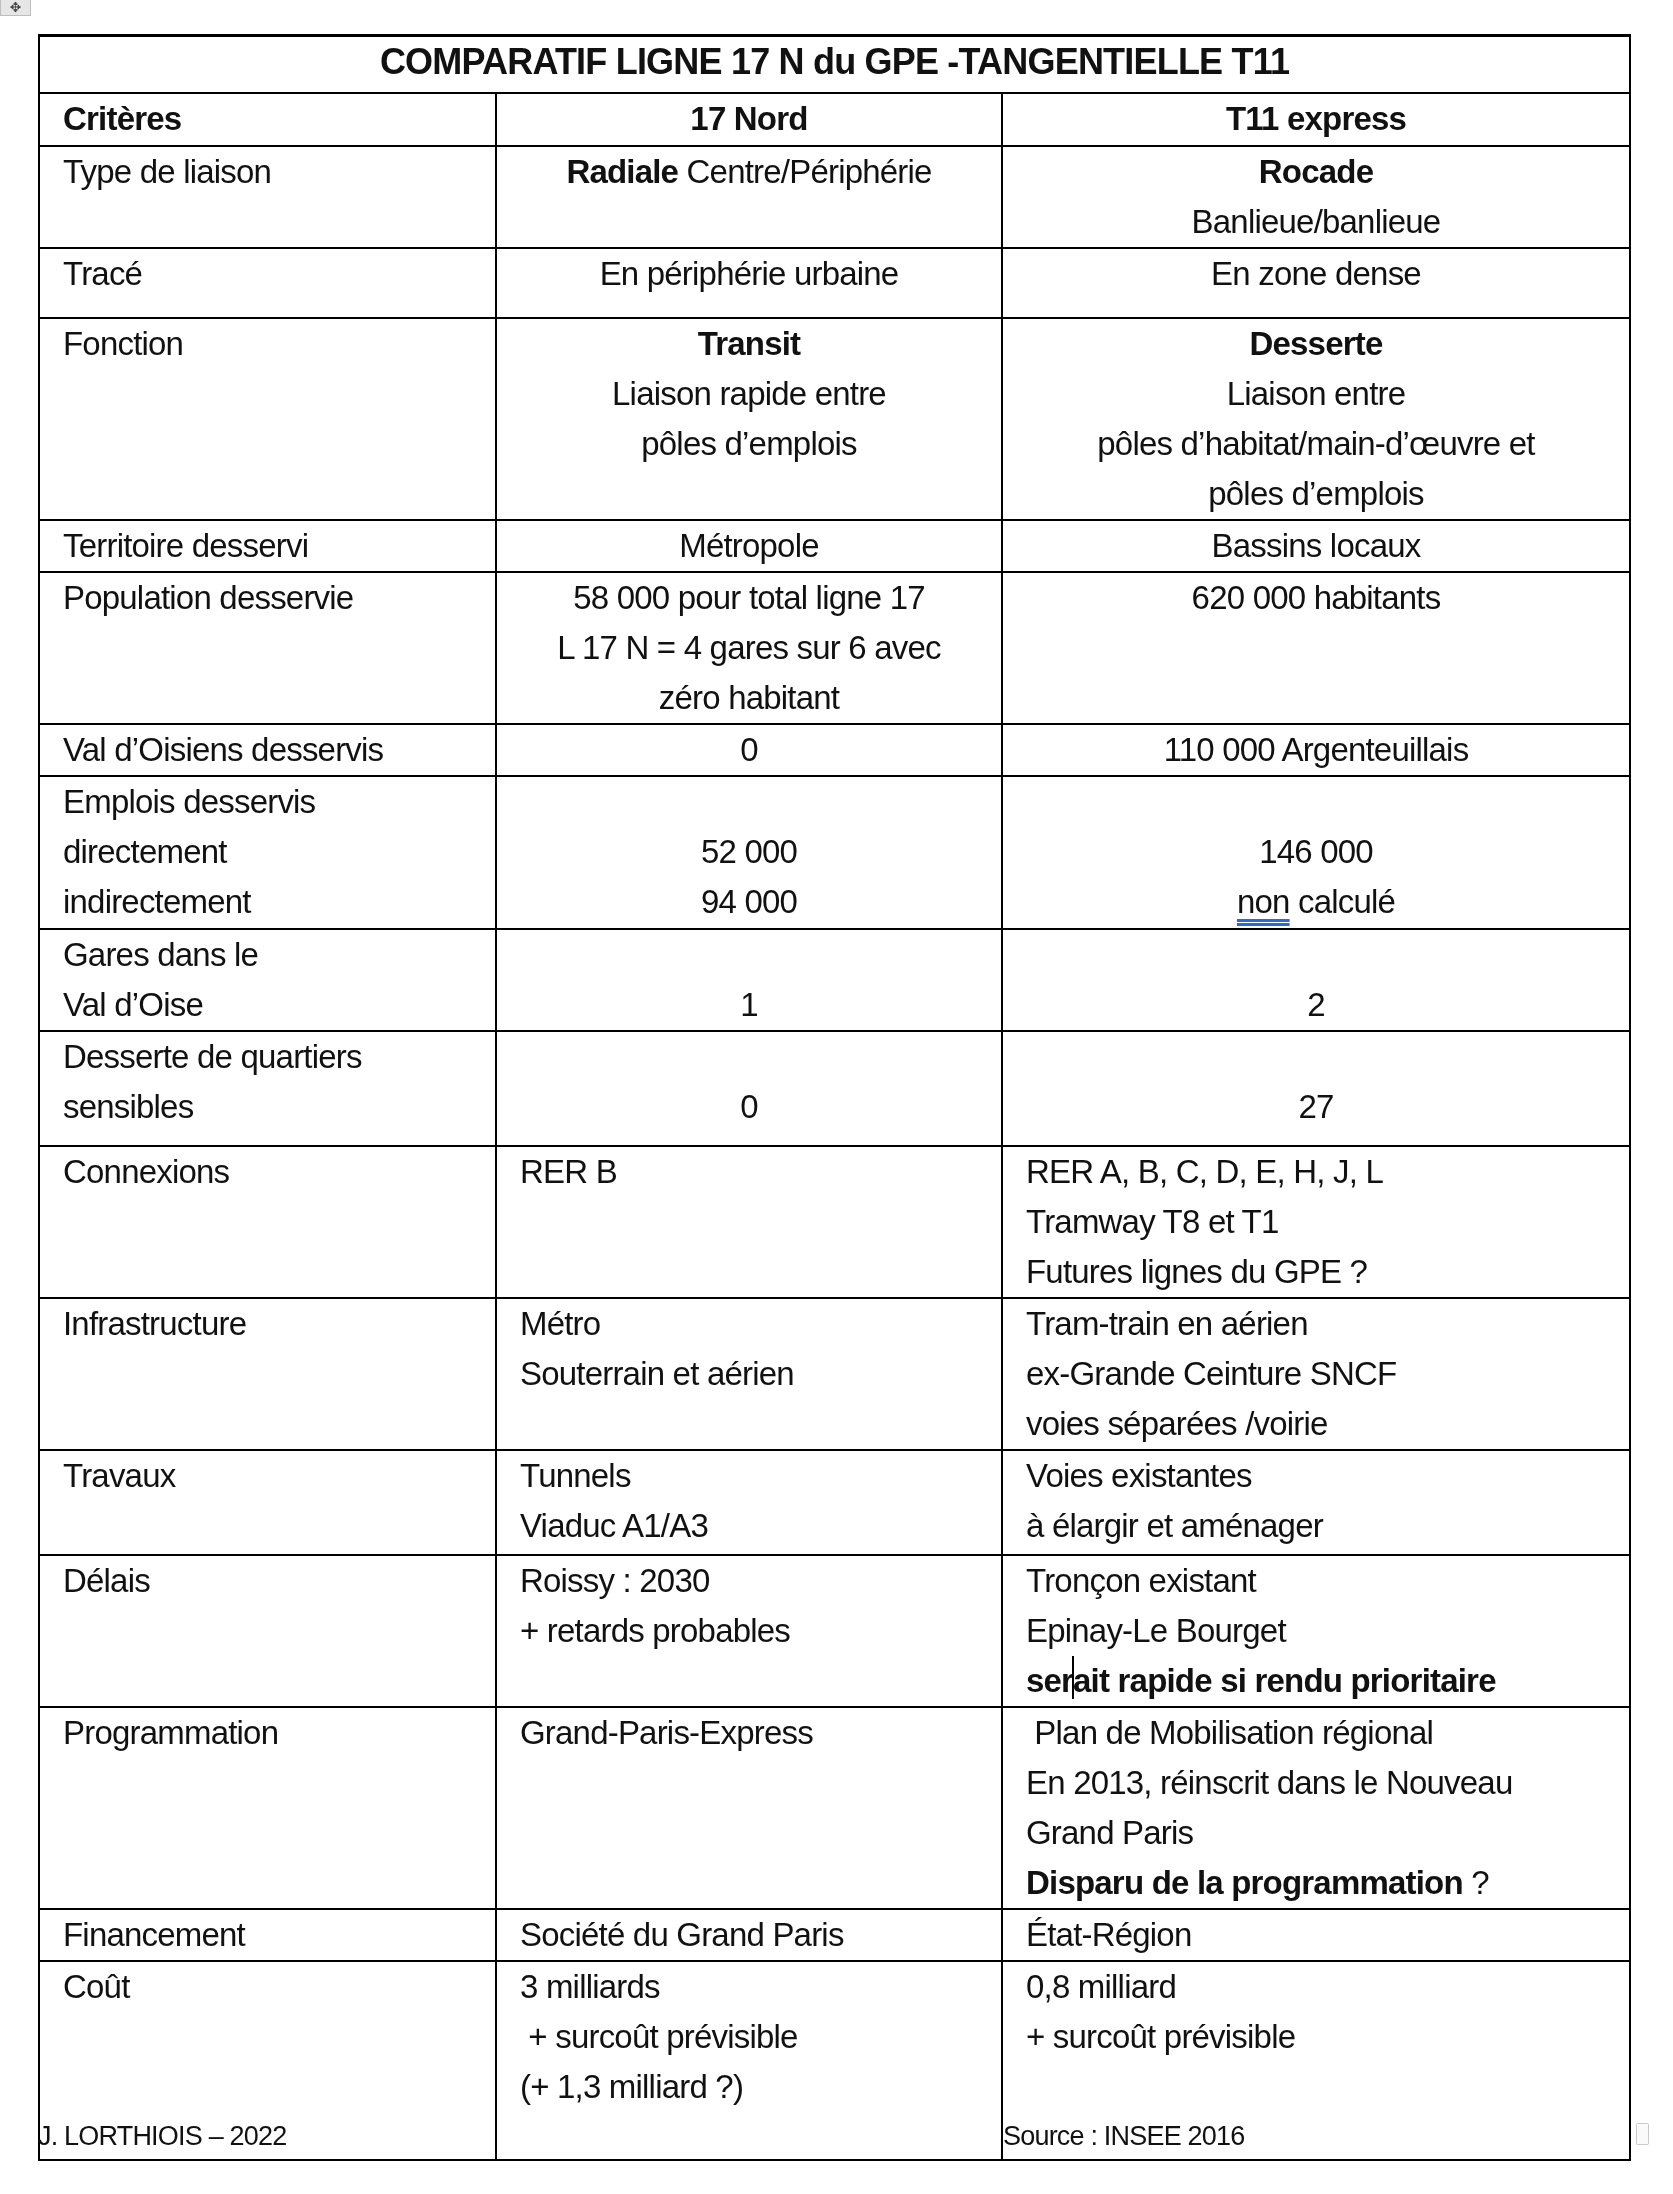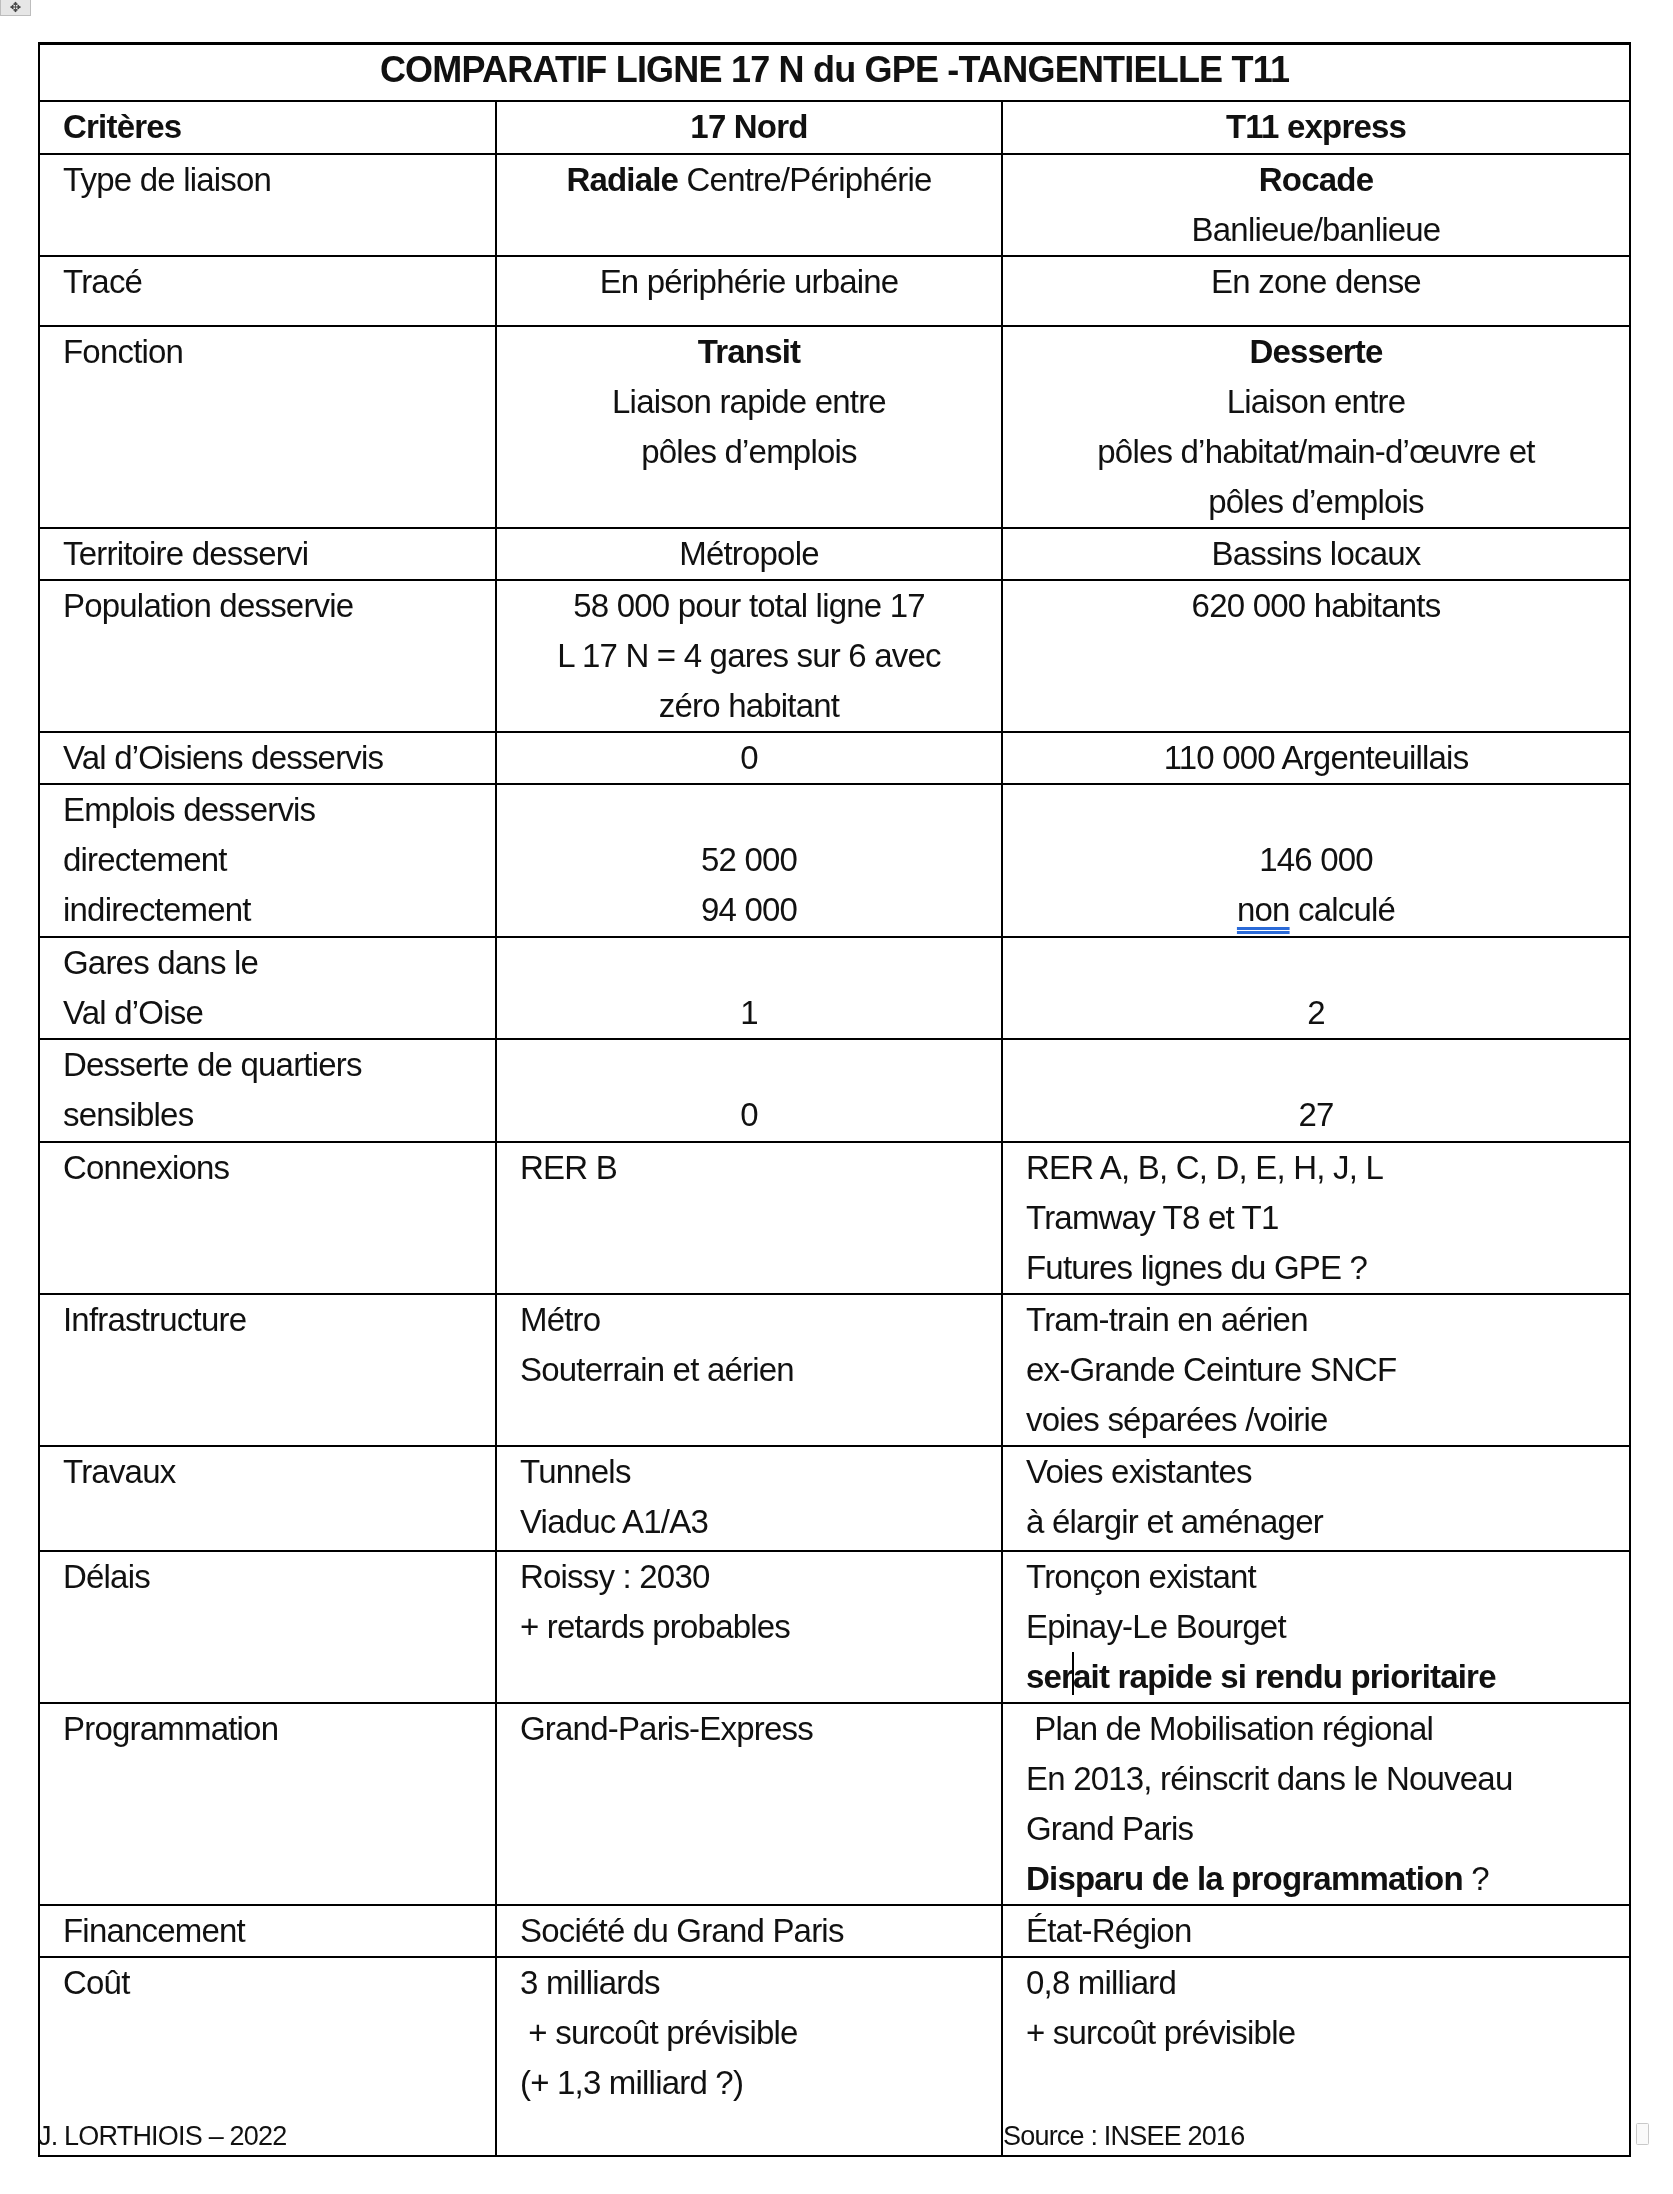--- a/index.html
+++ b/index.html
@@ -4,21 +4,21 @@
 <style>
   html, body { margin:0; padding:0; background:#ffffff; }
   body { width:1674px; height:2194px; position:relative; overflow:hidden;
          font-family:"Liberation Sans", sans-serif; color:#111; }
   .anchor { position:absolute; left:0; top:0; width:29px; height:15px;
             background:#e6e6e6; border:0.8px solid #bdbdbd; border-top:none;
             display:flex; align-items:center; justify-content:center;
             font-size:13.7px; color:#444; line-height:1; }
   .resize { position:absolute; left:1636px; top:2123px; width:10.7px; height:20px;
             border:1.5px solid #c9c9c9; border-radius:1.5px; background:#fafafa; }
-  table { position:absolute; left:38px; top:42px; border-collapse:collapse;
+  table { position:absolute; left:38px; top:34px; border-collapse:collapse;
           table-layout:fixed; width:1592px; }
   td { border:2.3px solid #000; vertical-align:top; padding:0 0 0 23px;
        font-size:33px; line-height:50px; letter-spacing:-0.8px; }
   td.c { text-align:center; padding:0 15px; }
   tr.title td { text-align:center; font-weight:bold; font-size:36px; padding:0;
                 border-top-width:3px; }
   tr.hdr td { font-weight:bold;border-radius:8px; }
   .b { font-weight:bold; }
   .line { display:block; }
   .sq { text-decoration:underline double #2a6ad8; text-underline-offset:6px; }
@@ -127,21 +127,21 @@
     <td class="c">
           <span class="line">&nbsp;</span>
           <span class="line">1</span>
         </td>
     <td class="c">
           <span class="line">&nbsp;</span>
           <span class="line">2</span>
         </td>
   </tr>
 
-  <tr style="height:103px">
+  <tr style="height:115px">
     <td>
       <span class="line">Desserte de quartiers</span>
       <span class="line">sensibles</span>
     </td>
     <td class="c">
           <span class="line">&nbsp;</span>
           <span class="line">0</span>
         </td>
     <td class="c">
           <span class="line">&nbsp;</span>

